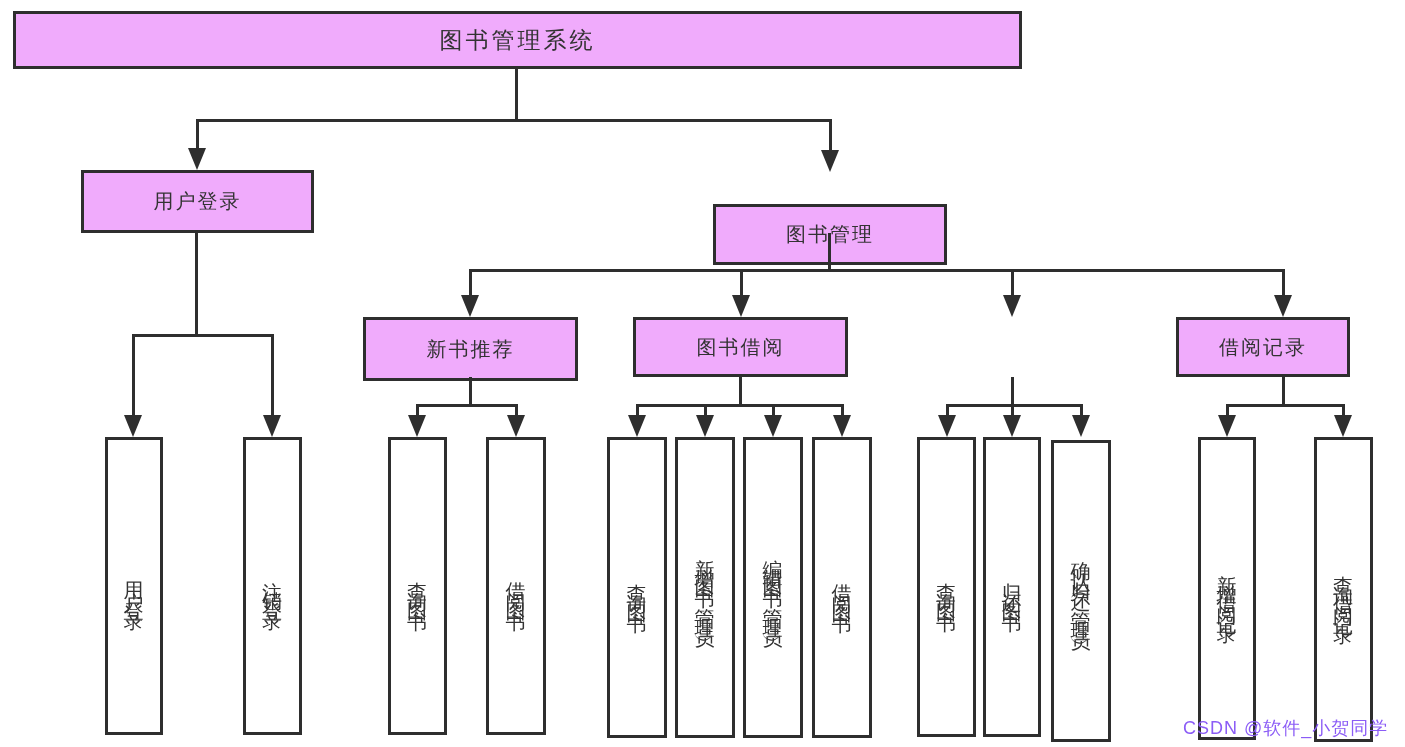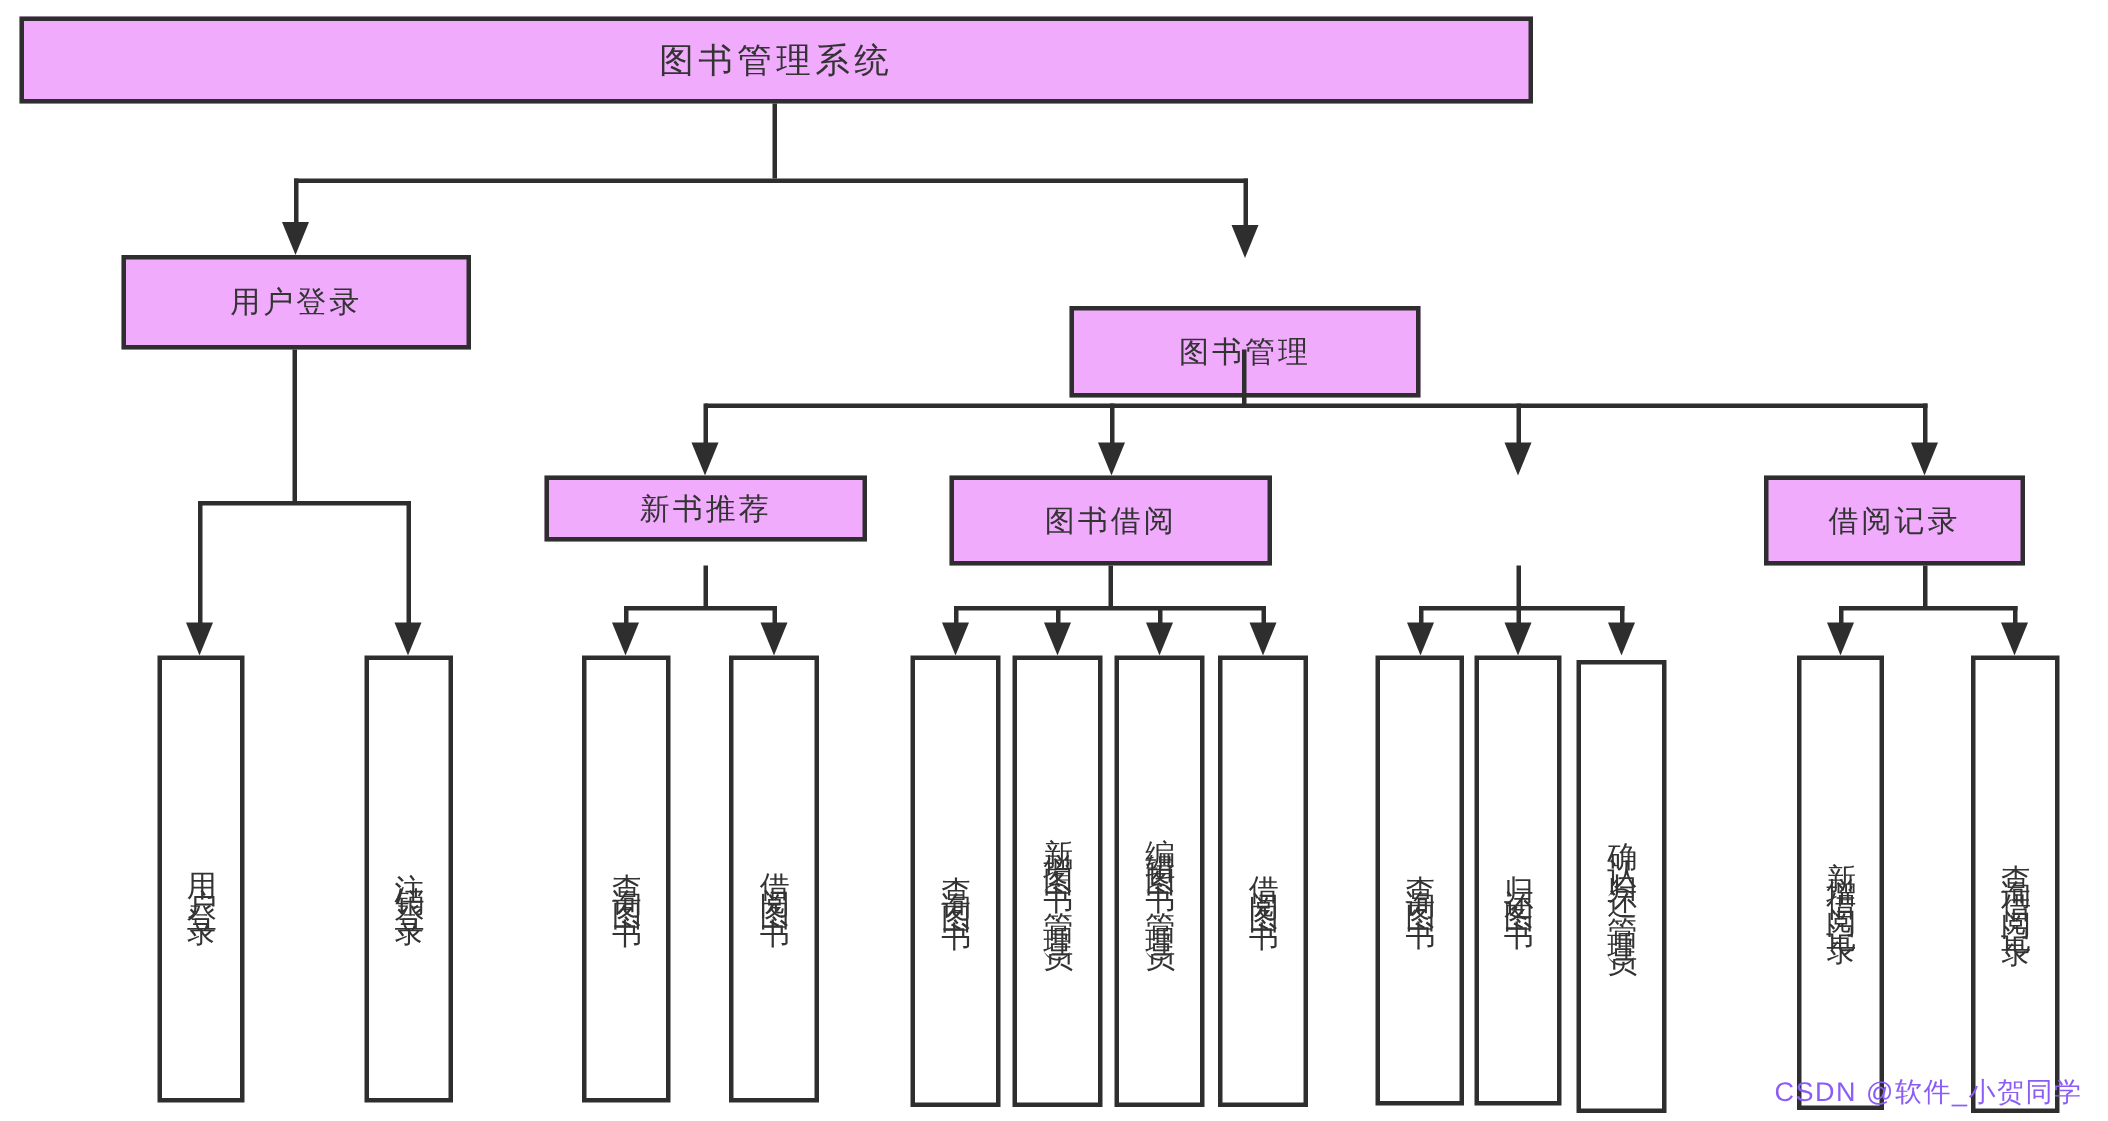--- a/index.html
+++ b/index.html
@@ -96,21 +96,21 @@
   <div class="hline" style="left:470px;top:269px;width:815px;"></div>
   <div class="vline" style="left:469px;top:269px;height:28px;"></div>
   <div class="arrow" style="left:461px;top:295px;"></div>
   <div class="vline" style="left:740px;top:269px;height:28px;"></div>
   <div class="arrow" style="left:732px;top:295px;"></div>
   <div class="vline" style="left:1011px;top:269px;height:28px;"></div>
   <div class="arrow" style="left:1003px;top:295px;"></div>
   <div class="vline" style="left:1282px;top:269px;height:28px;"></div>
   <div class="arrow" style="left:1274px;top:295px;"></div>
 
-  <div class="node" style="left:363px;top:317px;width:215px;height:44px;">
+  <div class="node" style="left:363px;top:317px;width:215px;height:64px;">
     <span>新书推荐</span>
   </div>
   <div class="node" style="left:633px;top:317px;width:215px;height:60px;align-items:center;">
     <span>图书借阅</span>
   </div>
   <div class="node" style="left:1176px;top:317px;width:174px;height:60px;">
     <span>借阅记录</span>
   </div>
 
   <div class="vline" style="left:469px;top:377px;height:29px;"></div>

